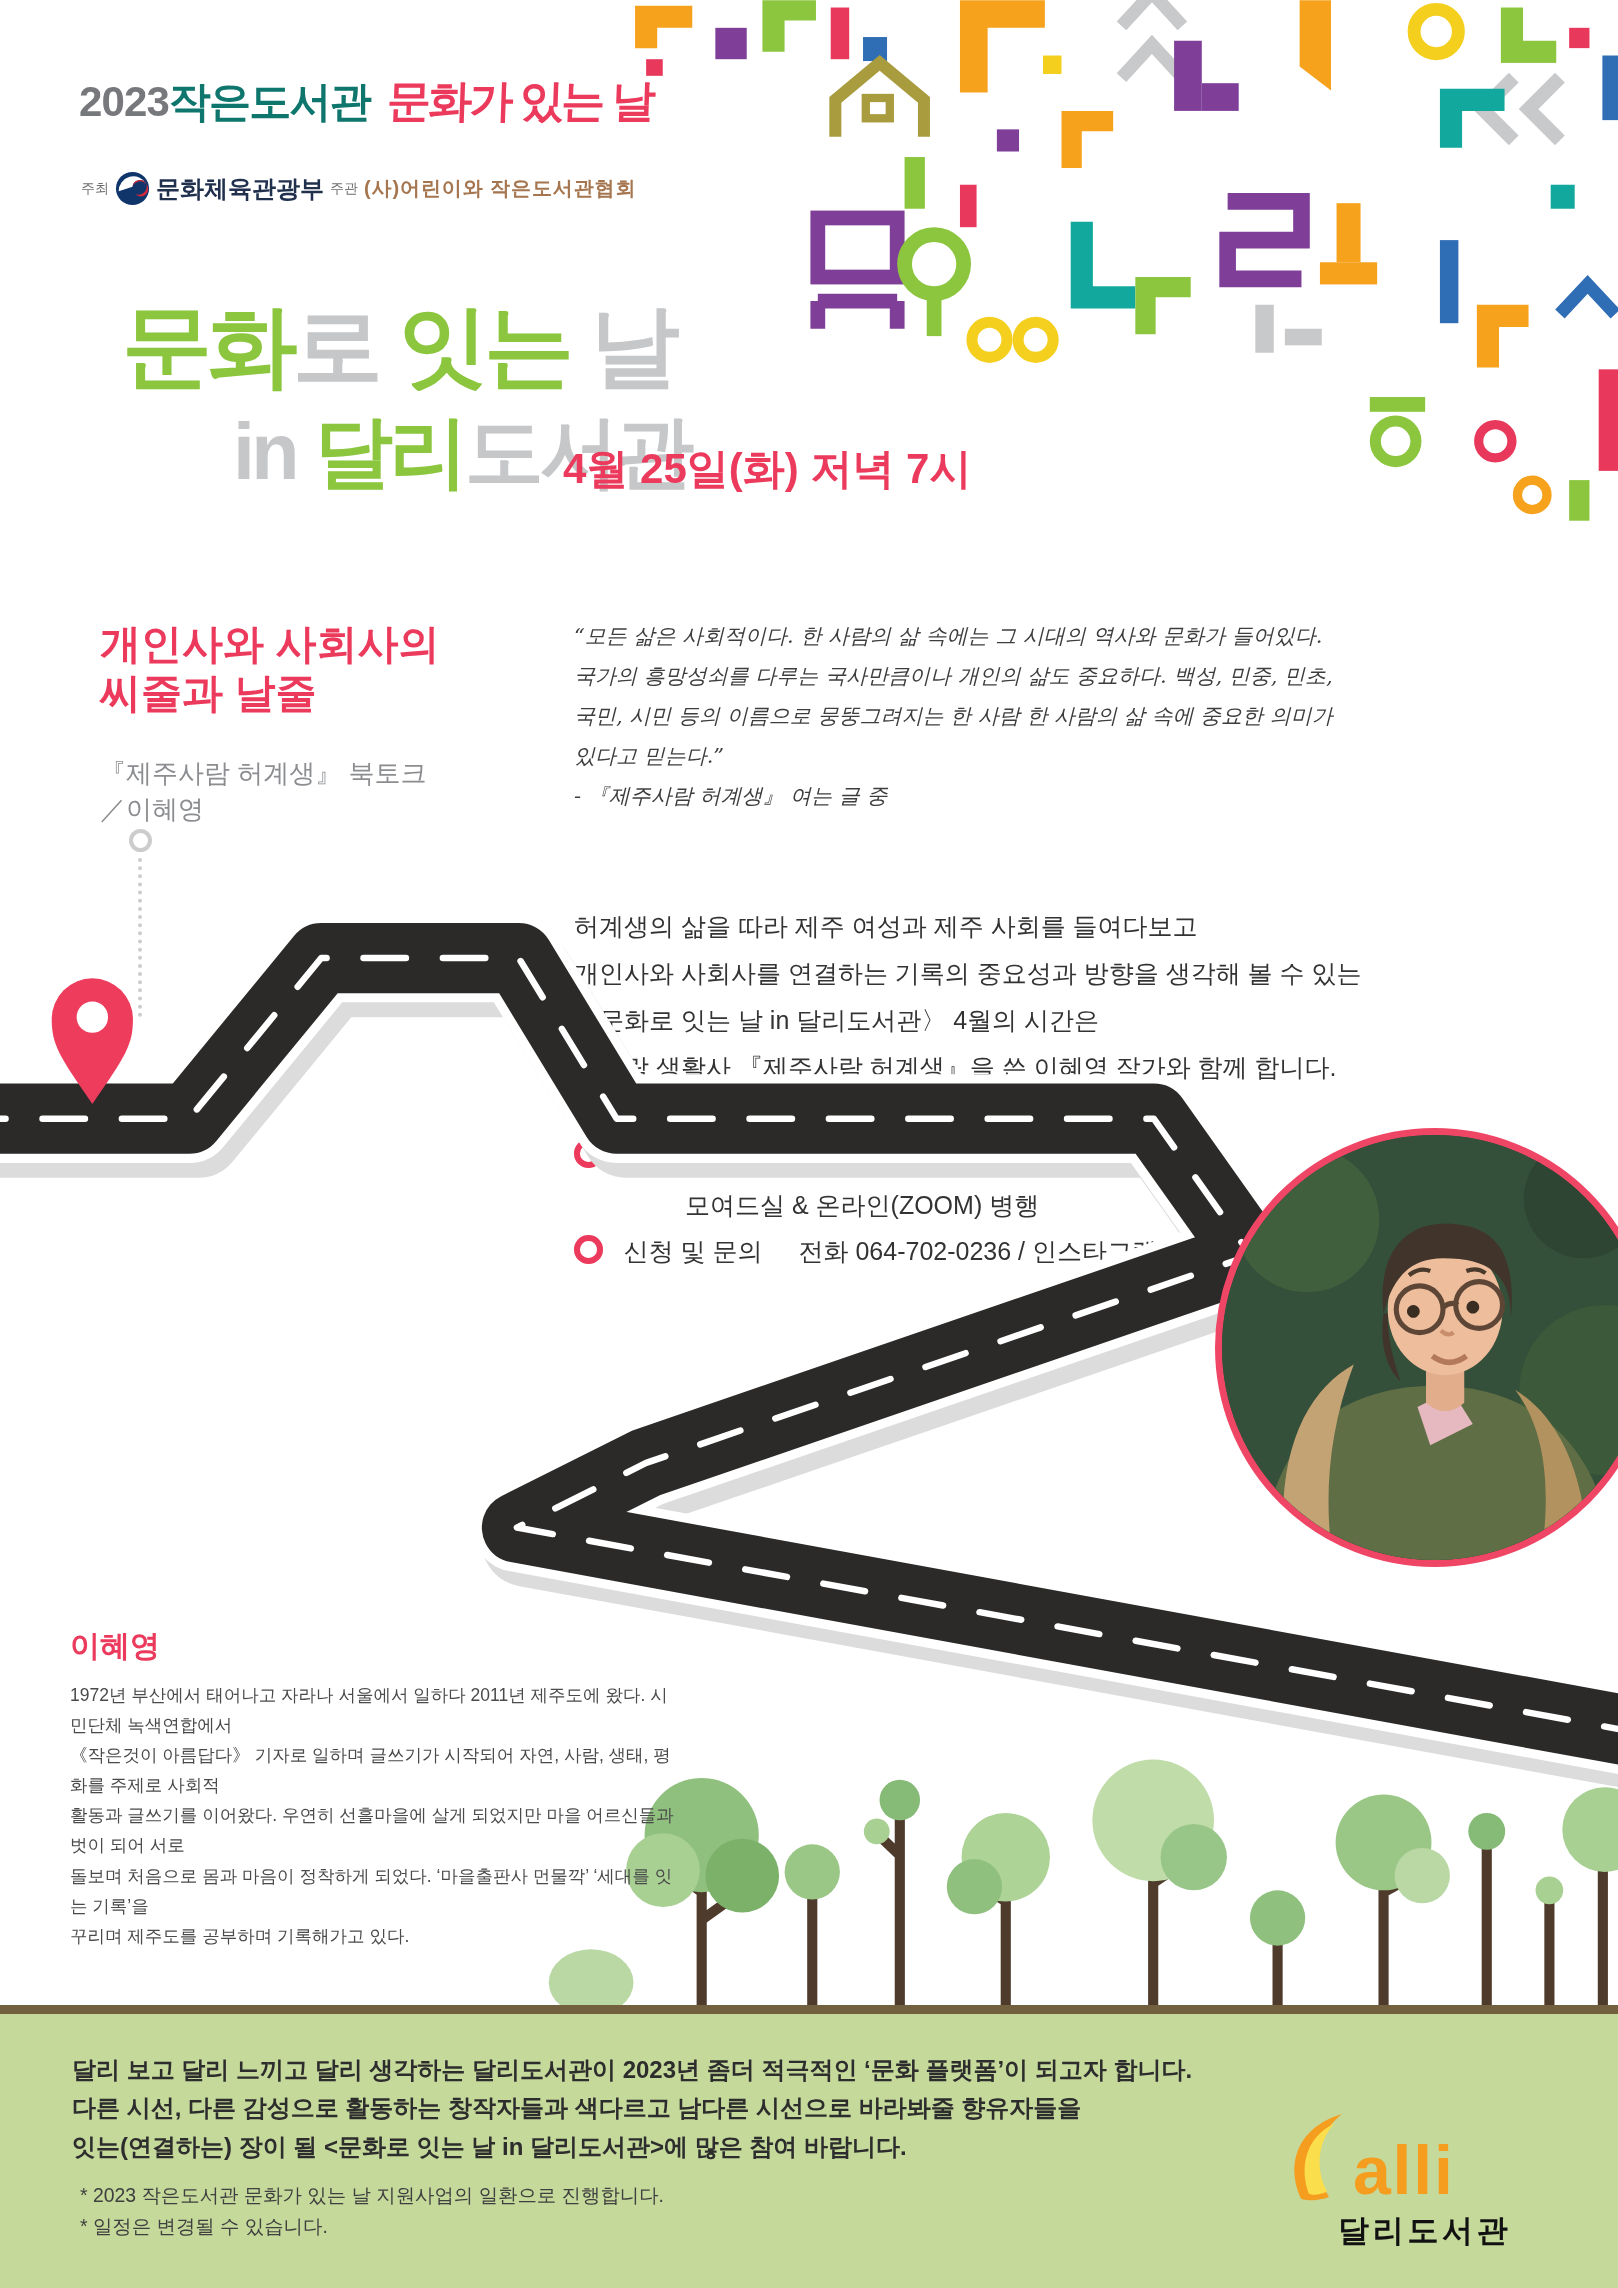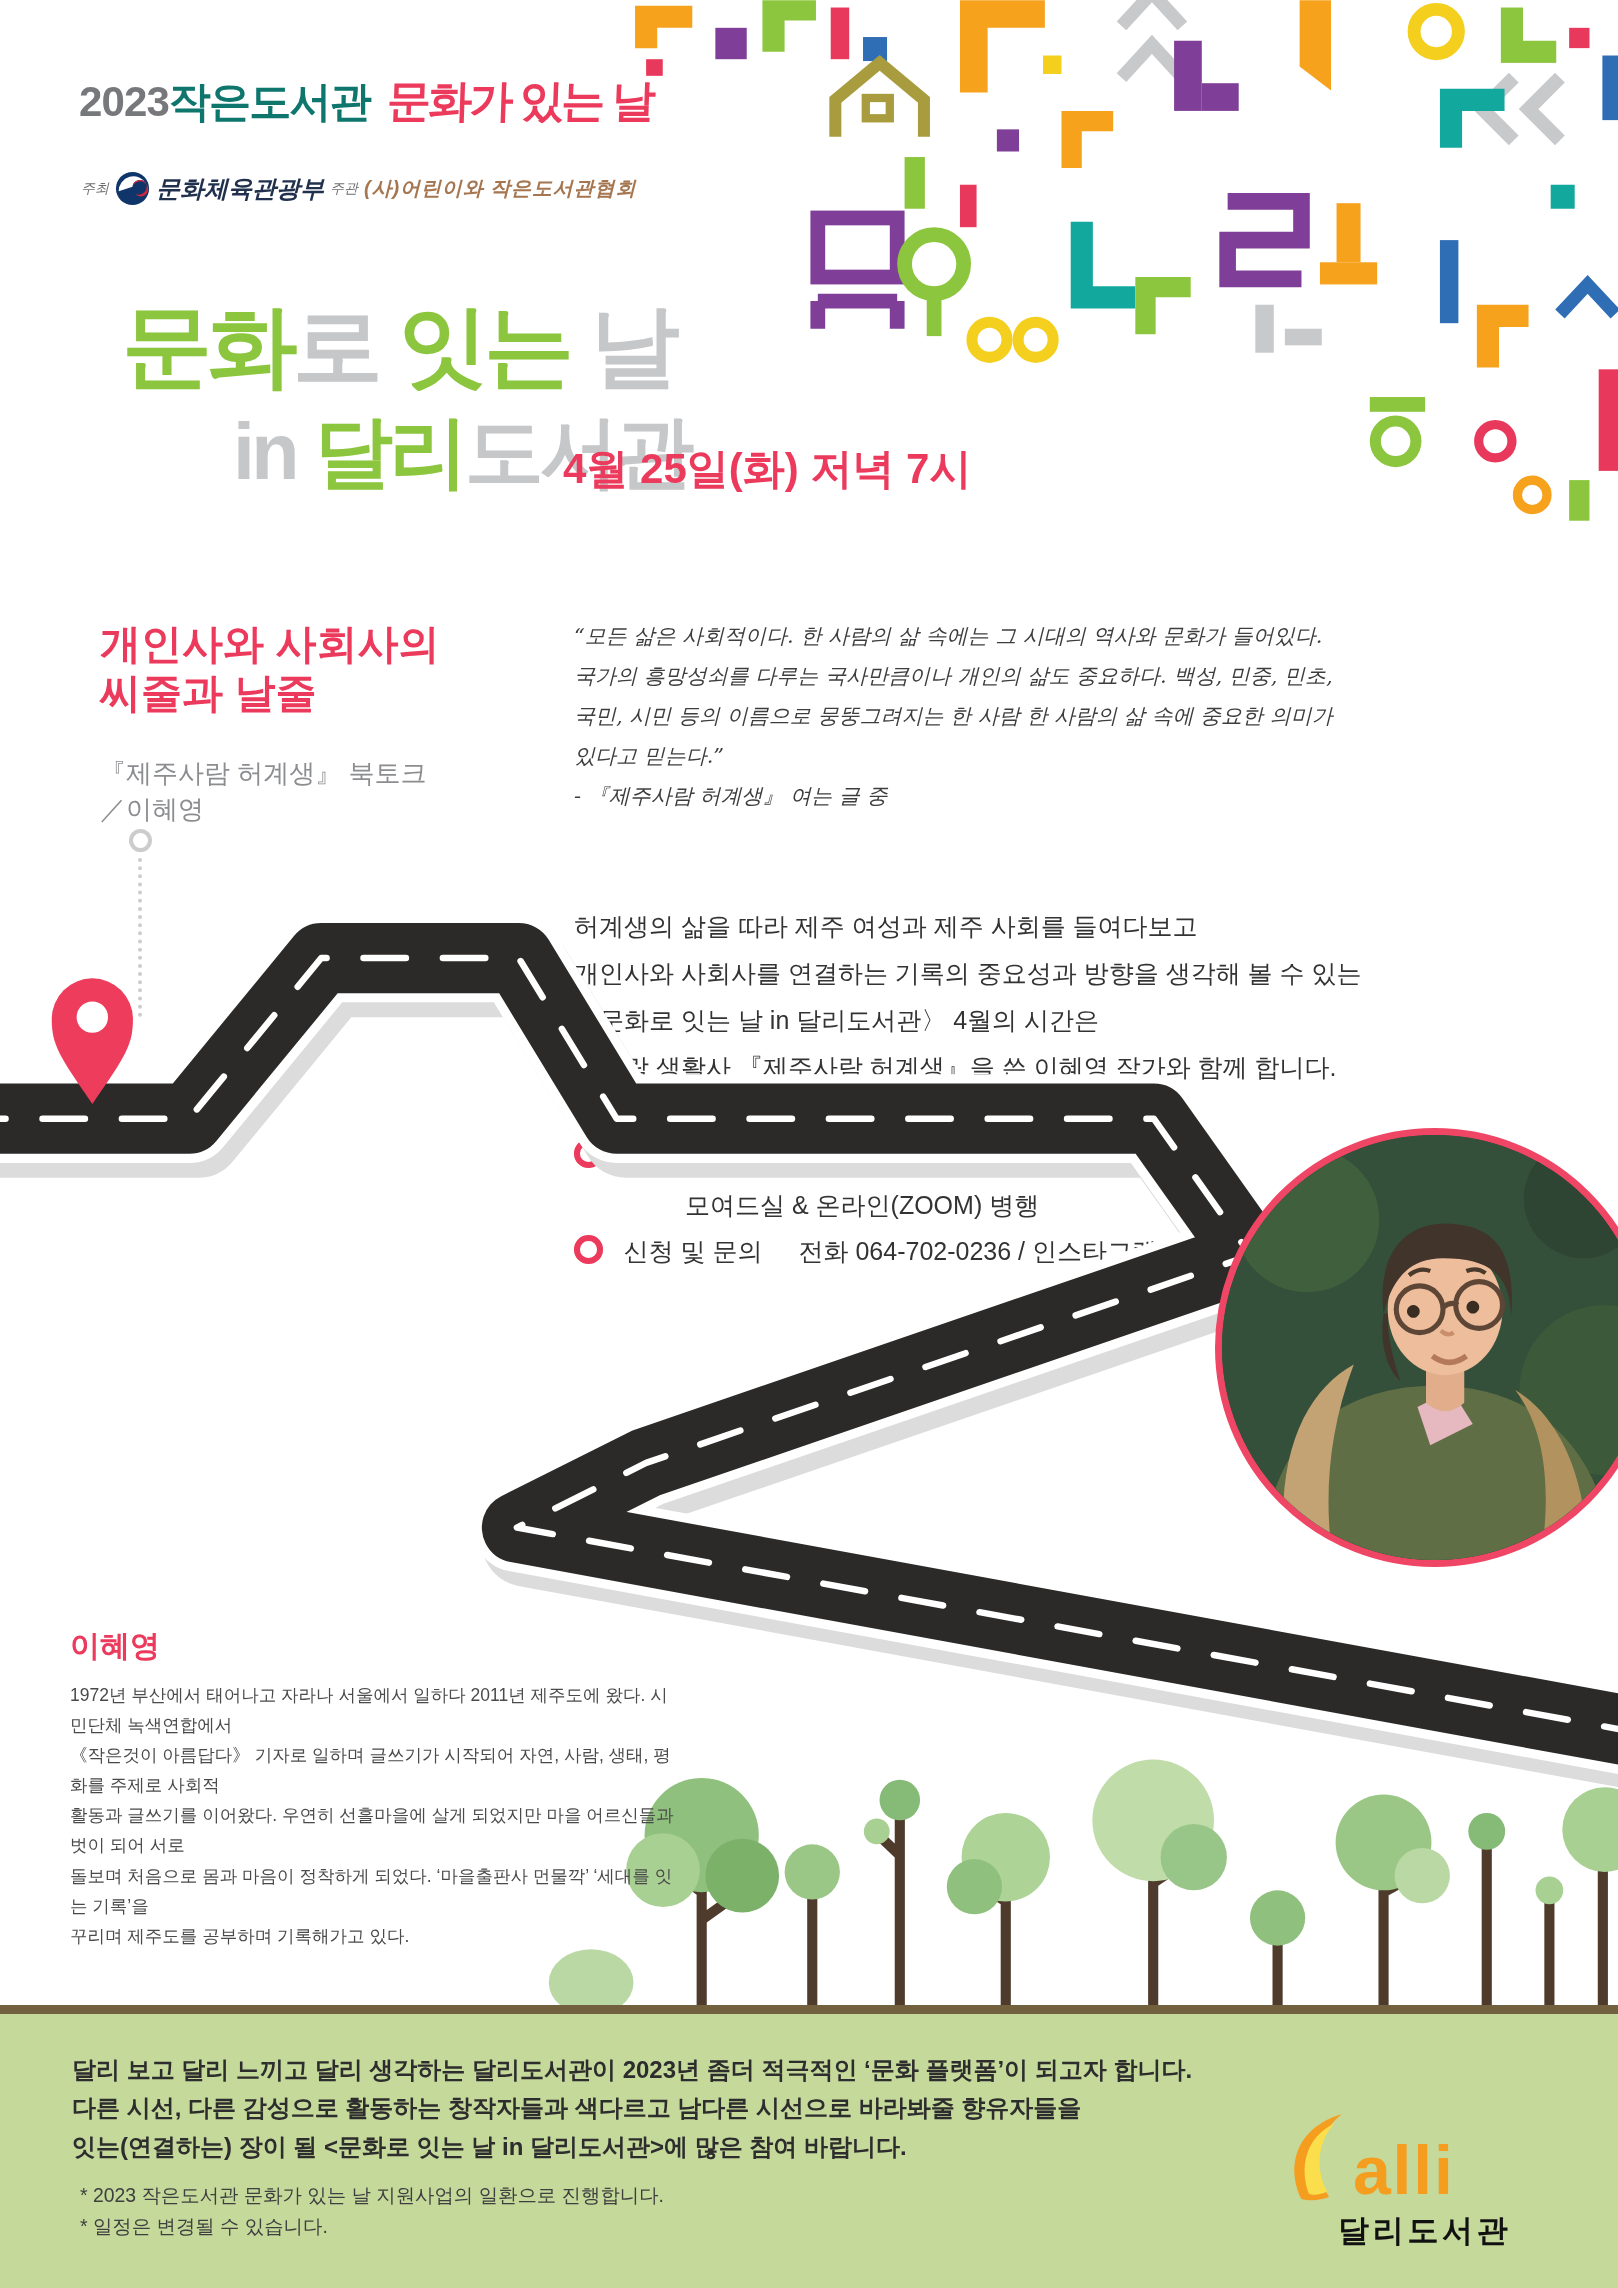--- a/index.html
+++ b/index.html
@@ -9,21 +9,21 @@
     font-family:"Liberation Sans","DejaVu Sans",sans-serif;color:#333;
   }
   .abs{position:absolute;}
   svg{display:block;}
 
   
   .brand{position:absolute;left:79px;top:72px;white-space:nowrap;}
   .brand-year{font-size:42px;font-weight:800;color:#77787b;letter-spacing:-0.9px;}
   .brand-name{font-size:42px;font-weight:800;color:#0f766e;letter-spacing:-1.8px;}
   .brand-tag{font-size:44px;font-weight:900;color:#ec3a5c;letter-spacing:-2.8px;margin-left:13px;transform:skewX(-2deg);display:inline-block;}
-  .hosts{position:absolute;left:81px;top:171px;display:flex;align-items:center;gap:6px;white-space:nowrap;font-style:italic;}
+  .hosts{position:absolute;left:81px;top:171px;display:flex;align-items:center;gap:6px;white-space:nowrap;}
   .host-label,.org-label{font-size:14px;color:#6d6e70;}
   .host-name{font-size:24px;font-weight:700;color:#20304d;}
   .org-name{font-size:20px;font-weight:700;color:#a5764f;letter-spacing:0.9px;}
 
   
   .series{position:absolute;font-weight:900;white-space:nowrap;line-height:1;}
   .series.l1{left:122px;top:301px;font-size:90px;letter-spacing:-4.6px;}
   .series.l2{left:233px;top:412px;font-size:79px;letter-spacing:-3.7px;}
   .series .g{color:#8cc63e;} .series .y{color:#c6c7c9;}
   .date{position:absolute;left:563px;top:441px;font-size:42px;font-weight:800;color:#ec3a5c;white-space:nowrap;}

